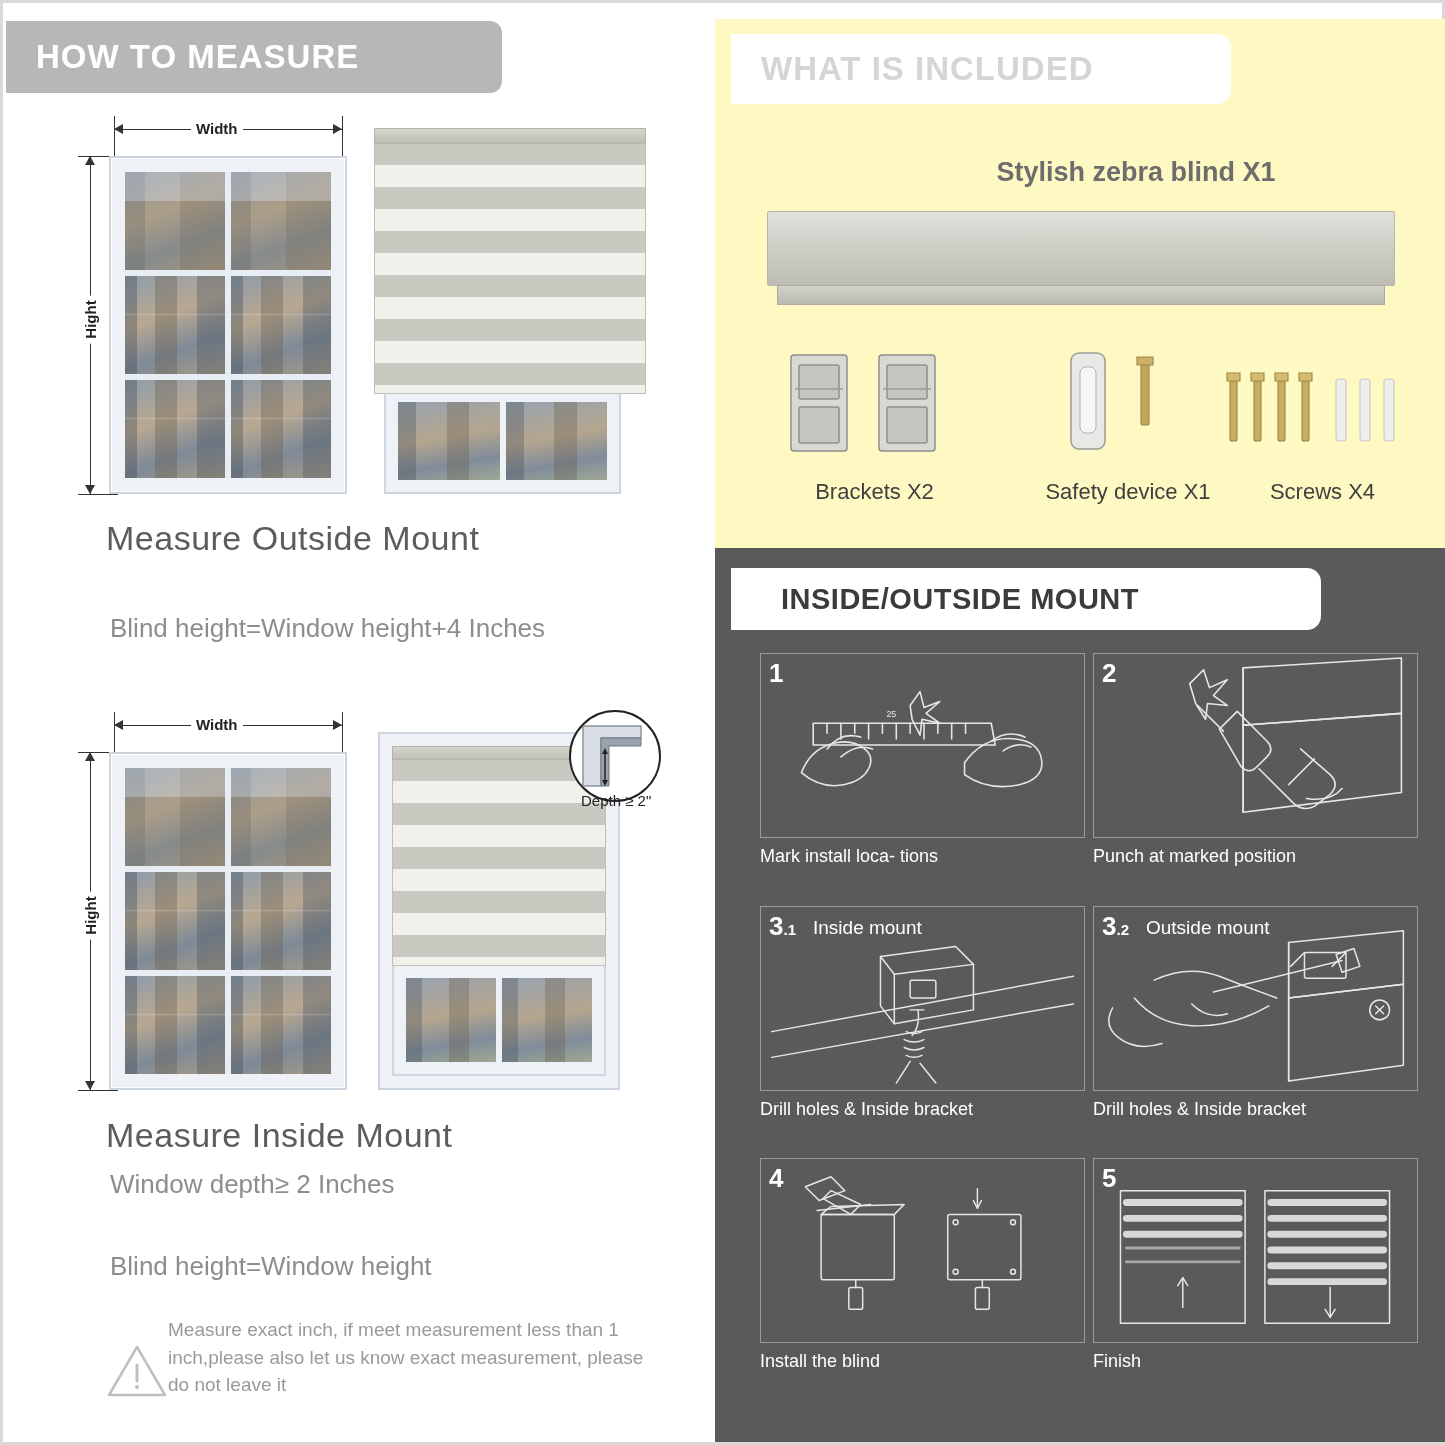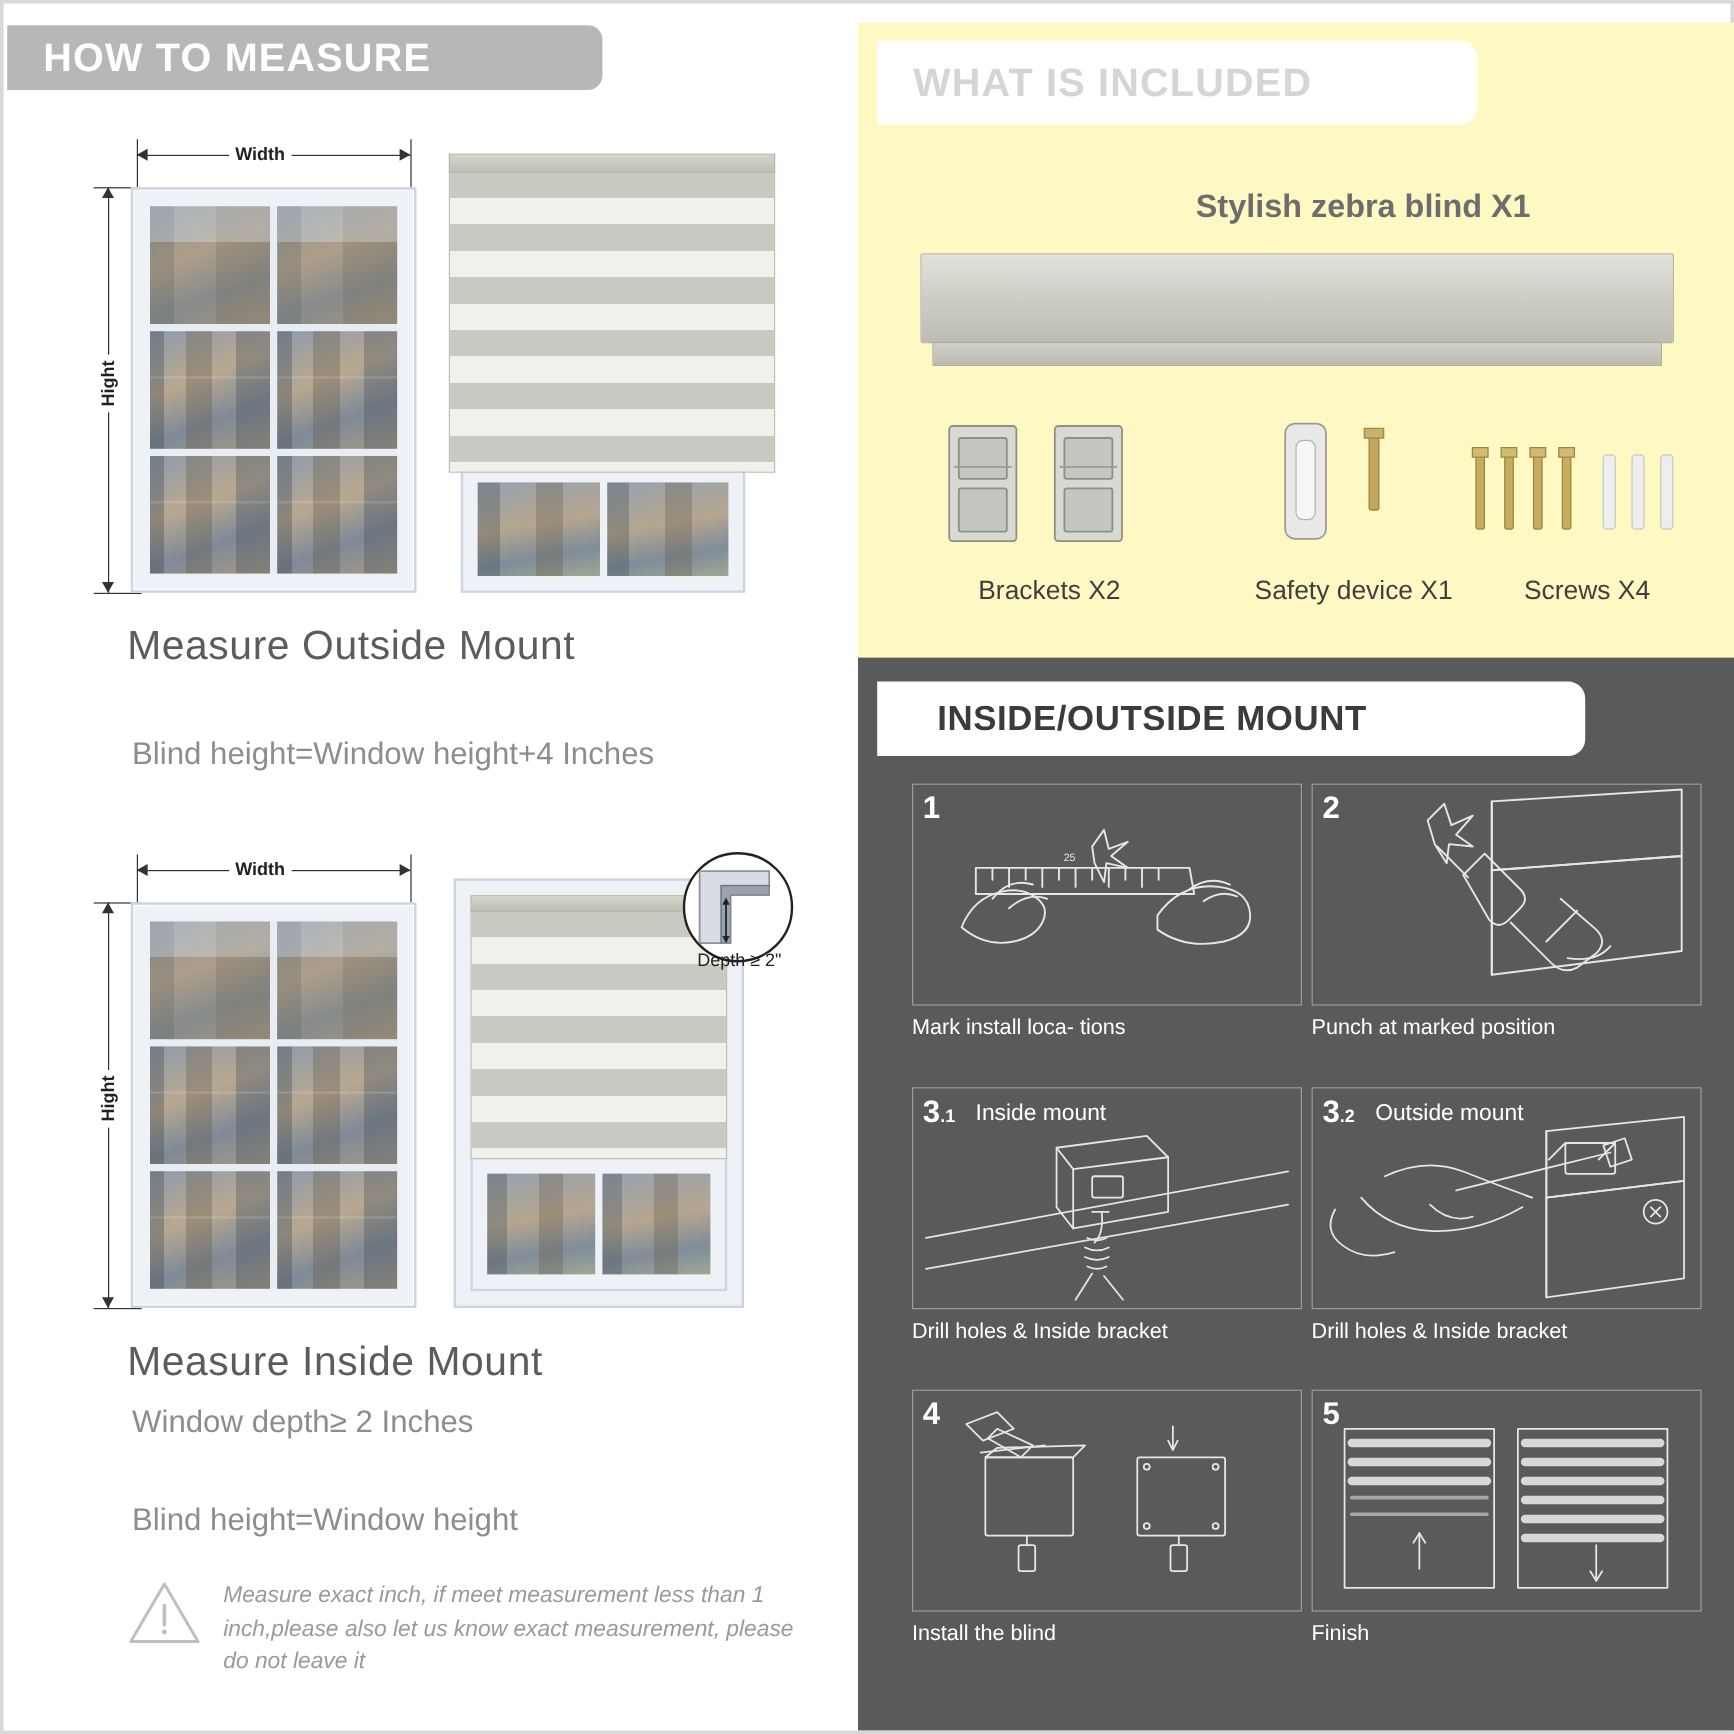--- a/index.html
+++ b/index.html
@@ -36,21 +36,21 @@
     font-size: 33px;
     font-weight: bold;
     letter-spacing: 1px;
     display: flex;
     align-items: center;
     padding-left: 30px;
     box-sizing: border-box;
   }
   .banner-left {
     left: 0; top: 15px;
-    width: 496px; height: 54px;
+    width: 496px; height: 72px;
     border-top-right-radius: 12px;
     border-bottom-right-radius: 12px;
   }
 
   
   .win-frame {
     position: absolute;
     background: #eef2f7;
     border: 2px solid #cdd6e0;
     box-sizing: border-box;
@@ -162,23 +162,21 @@
     position: absolute;
     font-size: 26px;
     color: #8d8d8d;
   }
 
   .note-wrap {
     position: absolute;
     left: 100px; top: 1310px;
     width: 560px;
     display: flex;
-    align-items: flex-start;
-    gap: 18px;
-    font-style: italic;
+    align-items: flex-end;
   }
   .warn-tri {
     width: 62px; height: 56px;
     position: relative;
     flex: none;
   }
   .warn-tri svg { display: block; }
   .note-text {
     font-size: 19px;
     color: #9a9a9a;

